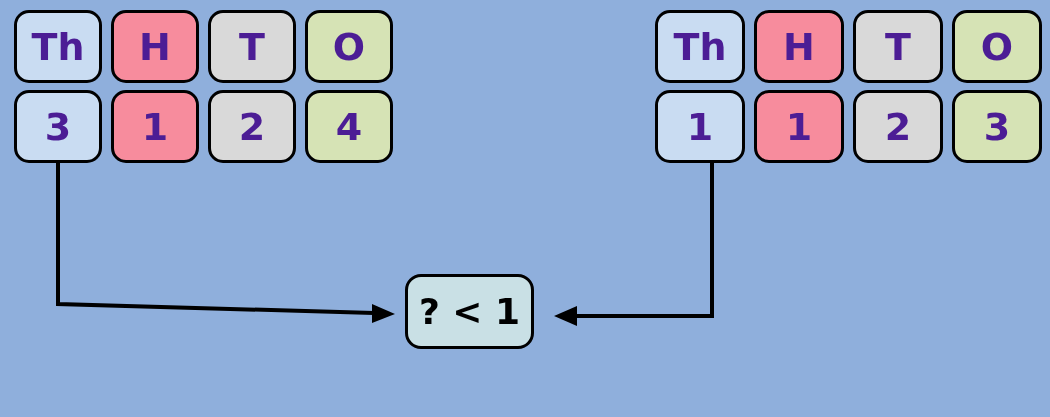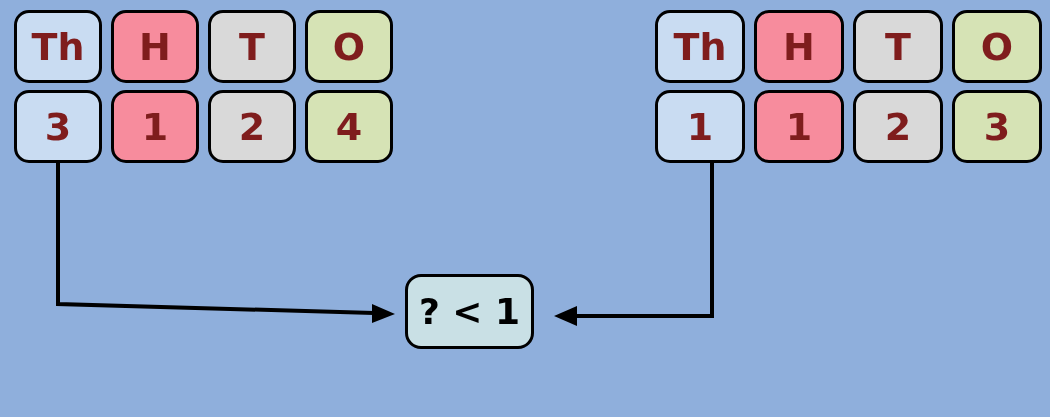--- a/index.html
+++ b/index.html
@@ -36,21 +36,21 @@
   .cell {
     height: 73px;
     box-sizing: border-box;
     border: 3px solid var(--outline, #000);
     border-radius: 15px;
     display: flex;
     align-items: center;
     justify-content: center;
     font-weight: bold;
     font-size: 38px;
-    color: #7f1d1d;
+    color: #4c1d95;
   }
   .left  .cell { width: 88px; }
   .right .cell { width: 90px; }
   .c-th  { background: var(--thousands,  #C9DCF2); }
   .c-h   { background: var(--hundreds,   #F78C9D); }
   .c-t   { background: var(--tens,       #D9D9D9); }
   .c-o   { background: var(--ones,       #D6E3B5); }
   .result-box {
     position: absolute;
     left: 405px;

